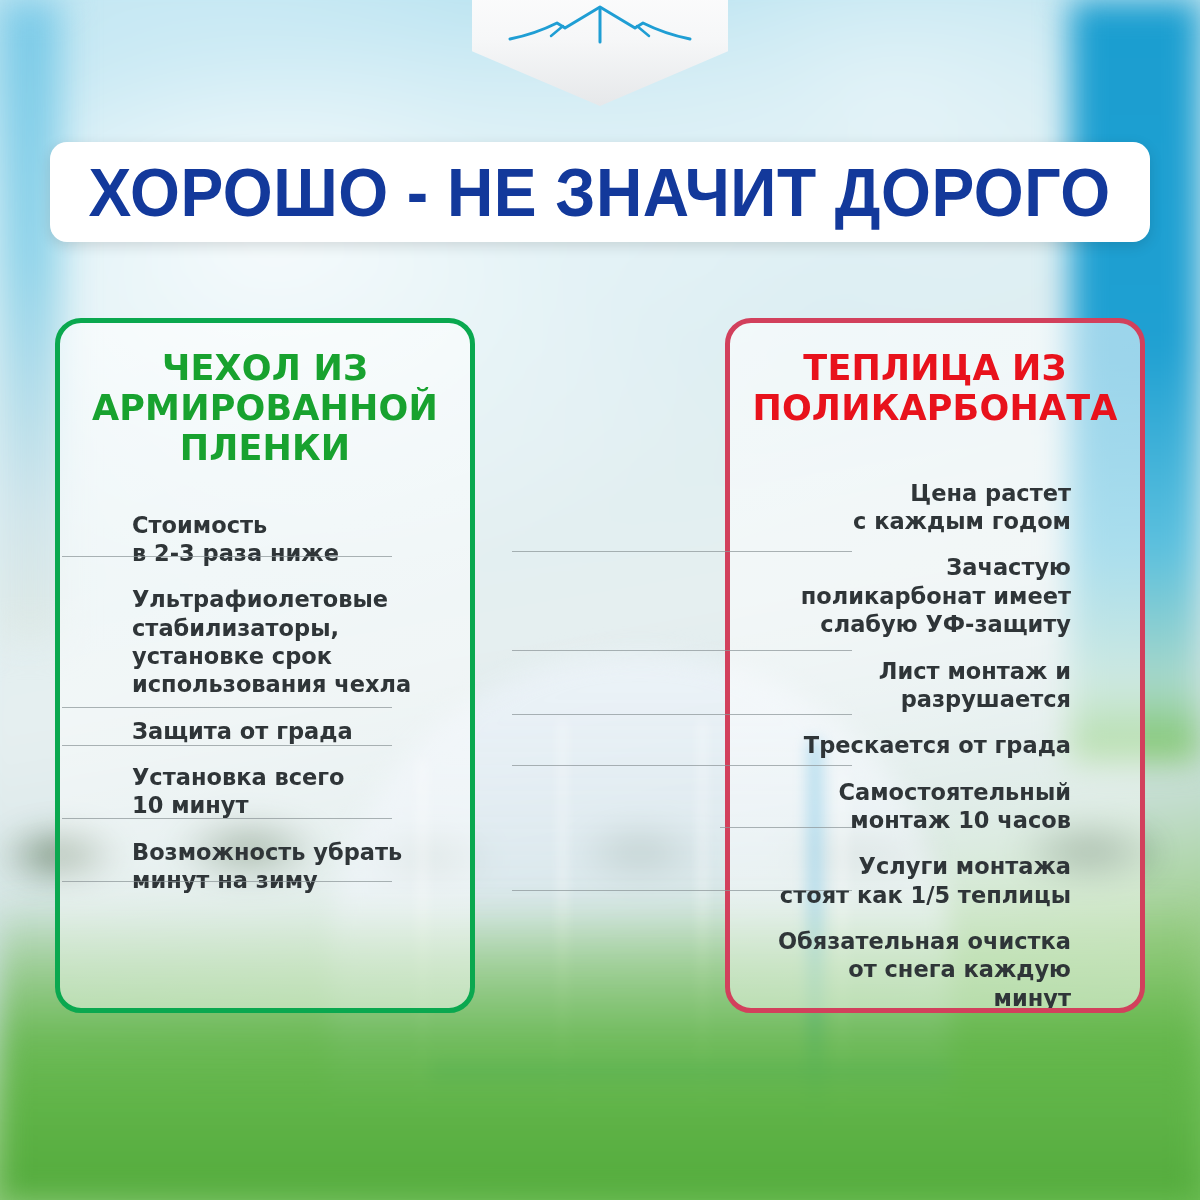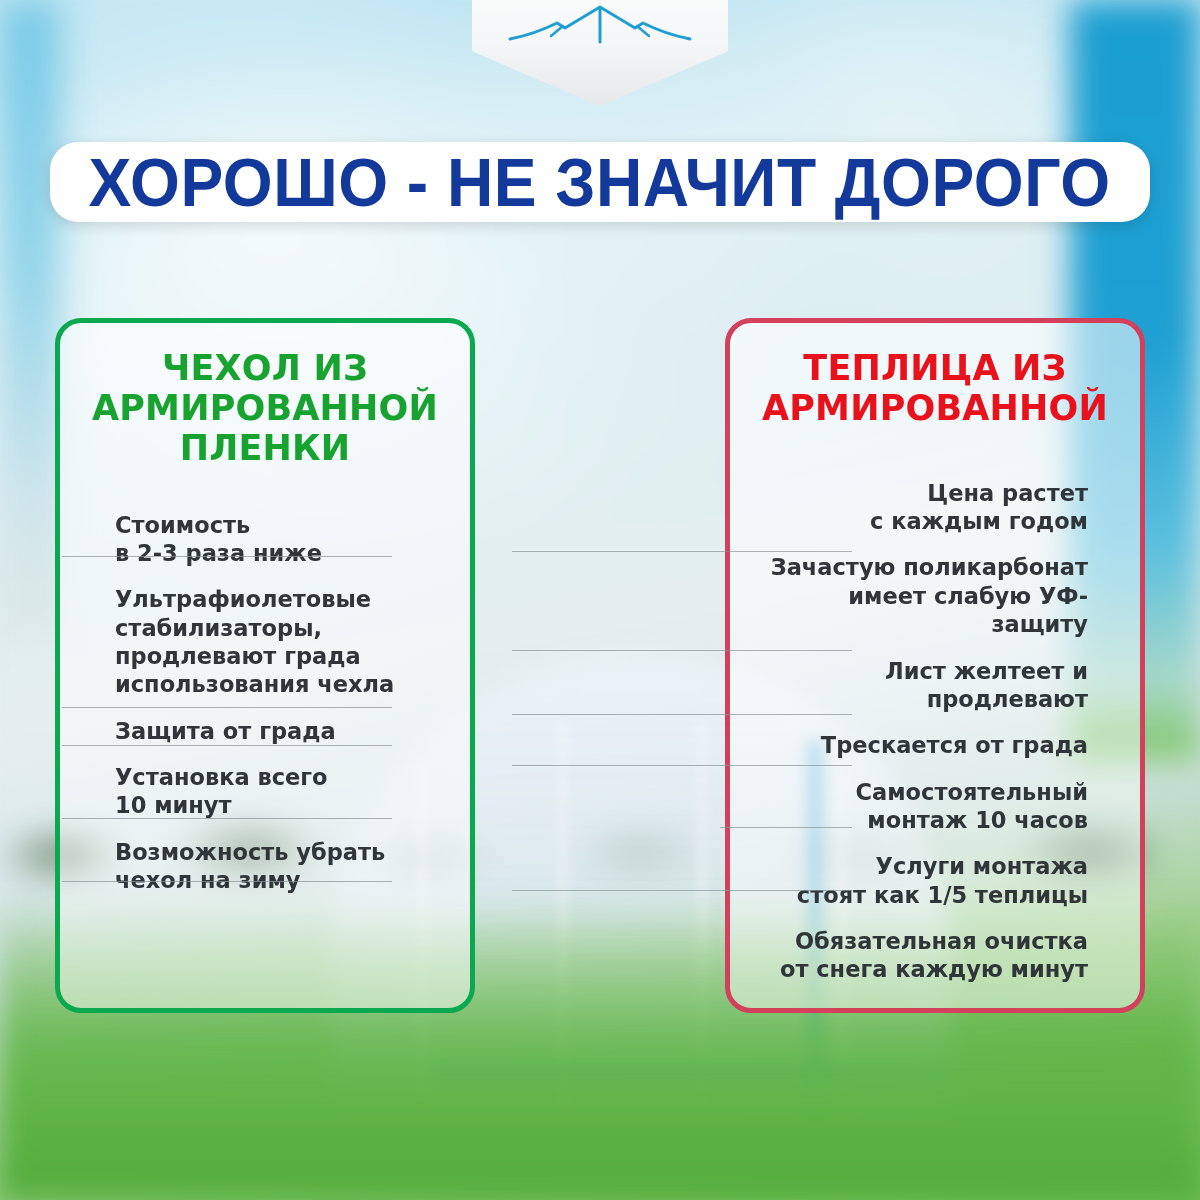--- a/index.html
+++ b/index.html
@@ -160,23 +160,23 @@
     letter-spacing: 2.2px;
     color: #1f9ed4;
   }
 
   
   .headline-bar {
     position: absolute;
     left: 50px;
     top: 142px;
     width: 1100px;
-    height: 80px;
+    height: 100px;
     background: #ffffff;
-    border-radius: 28px;
+    border-radius: 17px;
     box-shadow: 0 4px 14px rgba(0,0,0,.13);
     display: flex;
     align-items: center;
     justify-content: center;
   }
   .headline-text {
     font-family: "Liberation Sans Narrow", "Liberation Sans", sans-serif;
     font-weight: 700;
     font-size: 69px;
     line-height: 1;
@@ -211,21 +211,21 @@
     font-family: "DejaVu Sans", sans-serif;
     font-weight: 700;
     font-size: 35px;
     line-height: 1.14;
     letter-spacing: .2px;
   }
   .card-left .card-title  { color: #18a22f; }
   .card-right .card-title { color: #e8121c; }
 
   .card-list {
-    margin: 0;
+    margin: 17px;
     padding: 0;
     list-style: none;
     position: relative;
   }
   .card-list li {
     font-family: "DejaVu Sans", sans-serif;
     font-weight: 700;
     font-size: 22.5px;
     line-height: 1.26;
     color: #2f3538;
@@ -277,33 +277,33 @@
   </div>
 
   <div class="headline-bar">
     <div class="headline-text" style="color: rgb(19, 57, 155);">ХОРОШО - НЕ ЗНАЧИТ ДОРОГО</div>
   </div>
 
   <div class="card card-left" style="border-color: rgb(10, 168, 79);">
     <div class="card-title" style="color: rgb(24, 162, 47);">ЧЕХОЛ ИЗ АРМИРОВАННОЙ ПЛЕНКИ</div>
     <ul class="card-list" id="list-left">
         <li>Стоимость<br>в 2-3 раза ниже</li>
-        <li>Ультрафиолетовые стабилизаторы, продлевают града использования чехла</li>
+        <li>Ультрафиолетовые стабилизаторы, установке срок использования чехла</li>
         <li>Защита от града</li>
         <li>Установка всего<br>10 минут</li>
-        <li>Возможность убрать чехол на зиму</li>
+        <li>Возможность убрать минут на зиму</li>
       </ul>
   </div>
 
   <div class="card card-right" style="border-color: rgb(210, 64, 92);">
-    <div class="card-title" style="color: rgb(232, 18, 28);">ТЕПЛИЦА ИЗ АРМИРОВАННОЙ</div>
+    <div class="card-title" style="color: rgb(232, 18, 28);">ТЕПЛИЦА ИЗ ПОЛИКАРБОНАТА</div>
     <ul class="card-list" id="list-right">
         <li>Цена растет<br>с каждым годом</li>
         <li>Зачастую поликарбонат имеет слабую УФ-защиту</li>
-        <li>Лист желтеет и продлевают</li>
+        <li>Лист монтаж и разрушается</li>
         <li>Трескается от града</li>
         <li>Самостоятельный монтаж 10 часов</li>
         <li>Услуги монтажа<br>стоят как 1/5 теплицы</li>
         <li>Обязательная очистка от снега каждую минут</li>
       </ul>
   </div>
 
   <div class="divider div-l" style="top:556px; width:330px;"></div>
   <div class="divider div-l" style="top:707px; width:330px;"></div>
   <div class="divider div-l" style="top:745px; width:330px;"></div>

